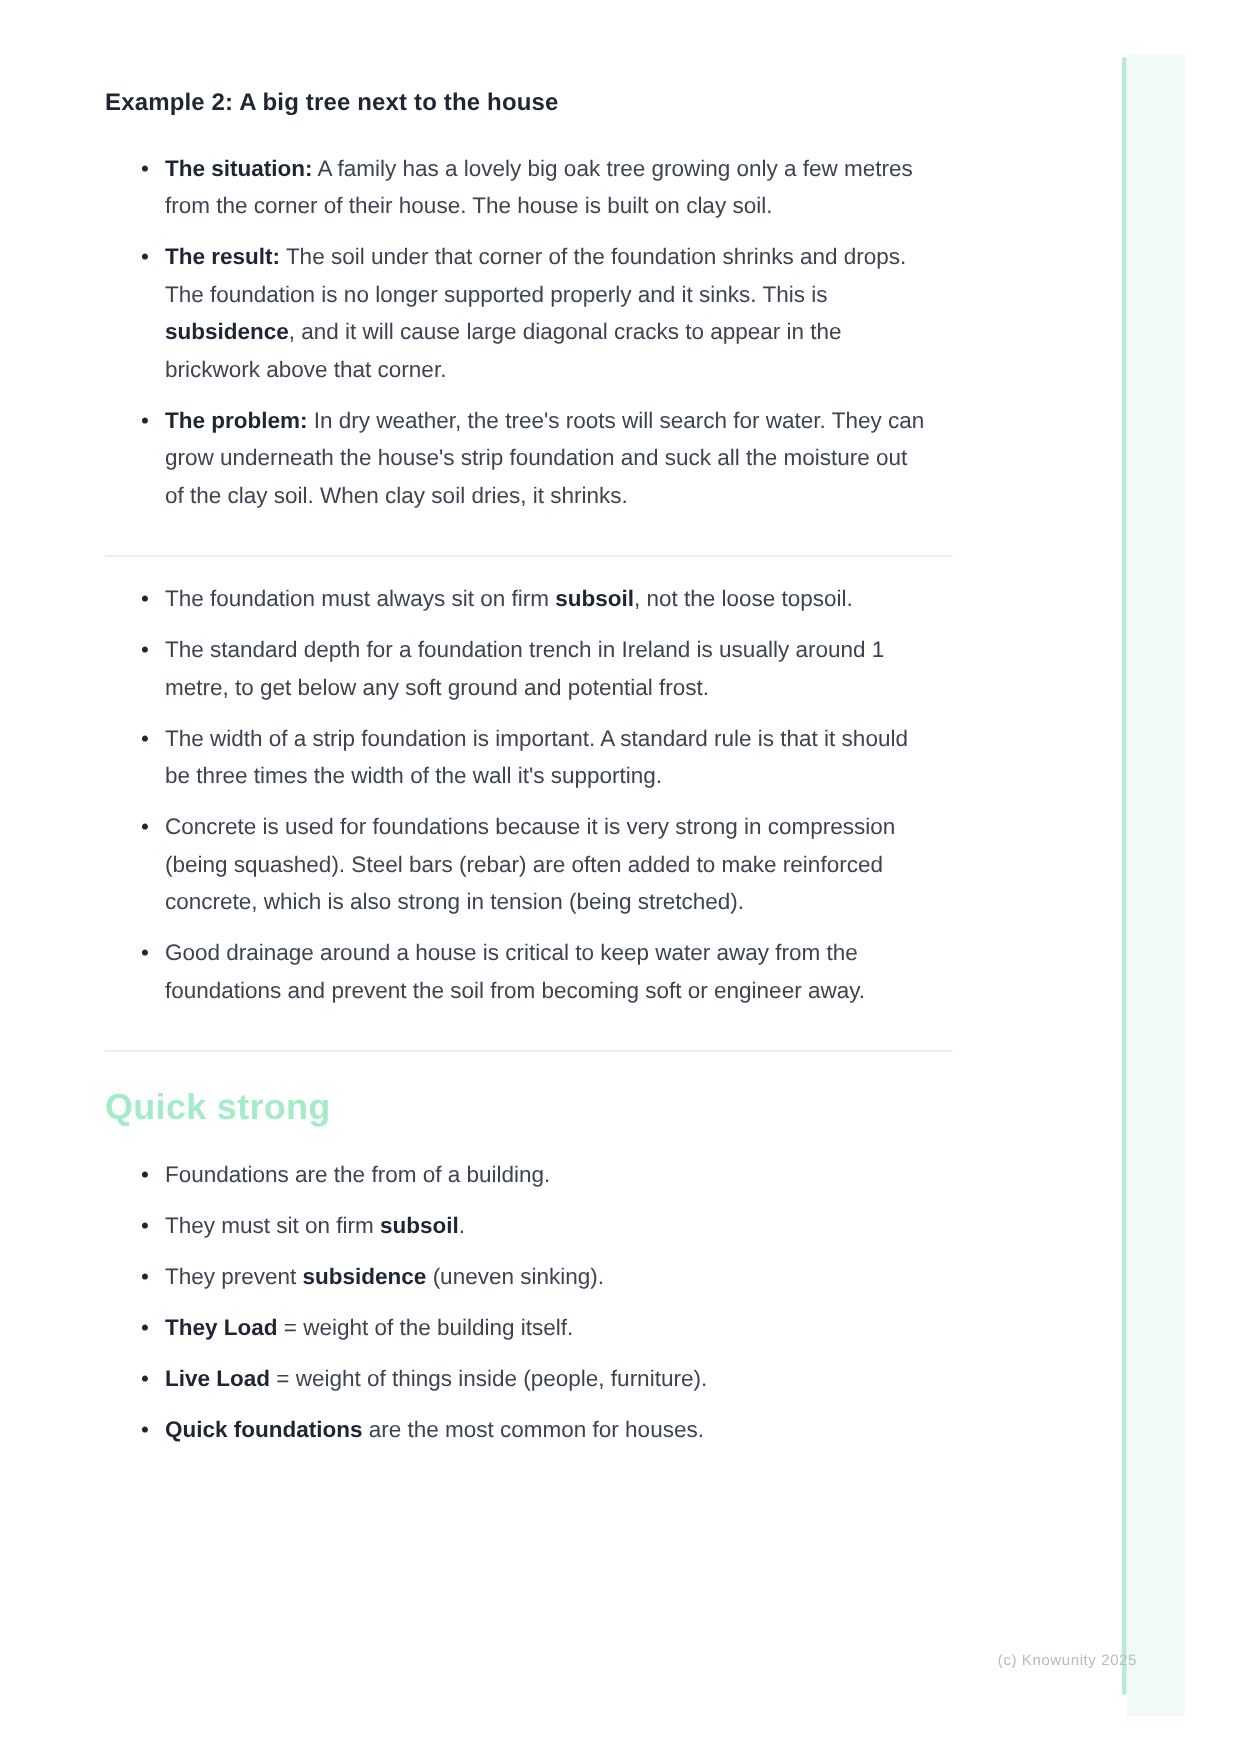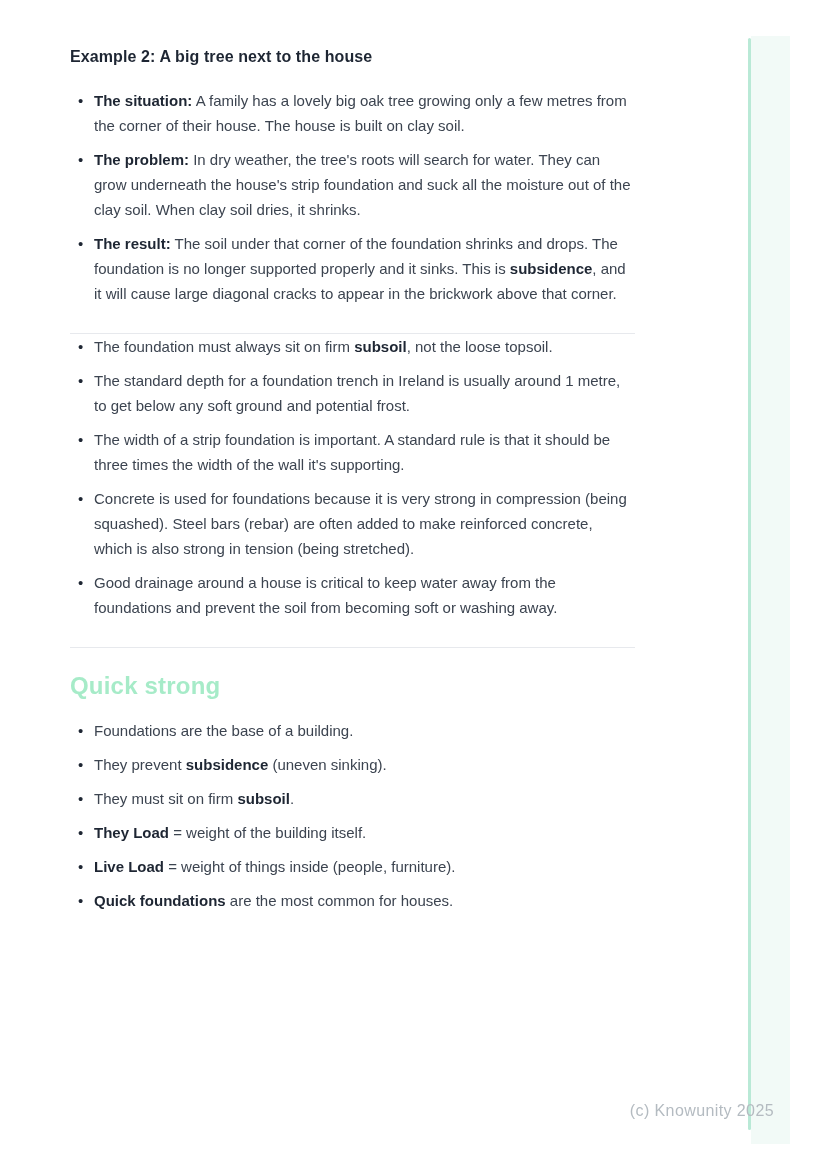--- a/index.html
+++ b/index.html
@@ -24,82 +24,82 @@
   }
   .accent-line{
     position:absolute;left:748px;top:38px;width:3px;height:1092px;
     background:var(--line);border-radius:2px;
   }
   .page{
     position:absolute;left:70px;top:42px;width:565px;color:var(--body-text);
   }
   h1.doc-subheading{
     font-size:16px;line-height:21px;font-weight:bold;color:var(--bold-text);
-    margin:4px 0 21px 0;letter-spacing:.1px;
+    margin:16px 0 21px 0;letter-spacing:.1px;
   }
   h2.section-heading{
     font-size:24px;line-height:30px;font-weight:bold;color:var(--accent);
     margin:23px 0 17px 0;letter-spacing:.2px;
   }
-  ul.bullet-list{list-style:none;margin:0;padding:0;}
+  ul.bullet-list{list-style:none;margin:16px;padding:0;}
   ul.bullet-list li{
     position:relative;padding-left:24px;font-size:15px;line-height:25px;
     margin-top:9px;color:var(--body-text);
   }
   ul.bullet-list li:first-child{margin-top:0;}
   ul.bullet-list li::before{
     content:"\2022";position:absolute;left:8px;top:0;
     color:var(--bold-text);font-size:15px;line-height:25px;
   }
   ul.bullet-list li strong{color:var(--bold-text);font-weight:bold;}
   hr.divider{
     border:0;border-top:1px solid var(--divider);margin:27px 0 0 0;width:565px;
   }
   .copyright{
-    position:absolute;top:1102px;right:54px;font-size:16px;
+    position:absolute;top:1102px;right:70px;font-size:10px;
     letter-spacing:.4px;color:var(--copyright);
   }
 </style>
 </head>
 <body>
 
 <div class="accent-strip"></div>
 <div class="accent-line"></div>
 
 <div class="page">
 
   <section>
     <h1 class="doc-subheading">Example 2: A big tree next to the house</h1>
     <ul class="bullet-list">
         <li><strong>The situation:</strong><span> A family has a lovely big oak tree growing only a few metres from the corner of their house. The house is built on clay soil.</span></li>
+        <li><strong>The result:</strong><span> The soil under that corner of the foundation shrinks and drops. The foundation is no longer supported properly and it sinks. This is </span><strong>subsidence</strong><span>, and it will cause large diagonal cracks to appear in the brickwork above that corner.</span></li>
         <li><strong>The problem:</strong><span> In dry weather, the tree's roots will search for water. They can grow underneath the house's strip foundation and suck all the moisture out of the clay soil. When clay soil dries, it shrinks.</span></li>
-        <li><strong>The result:</strong><span> The soil under that corner of the foundation shrinks and drops. The foundation is no longer supported properly and it sinks. This is </span><strong>subsidence</strong><span>, and it will cause large diagonal cracks to appear in the brickwork above that corner.</span></li>
       </ul>
   </section>
 
   <hr class="divider">
 
   <section>
     <ul class="bullet-list">
         <li><span>The foundation must always sit on firm </span><strong>subsoil</strong><span>, not the loose topsoil.</span></li>
         <li><span>The standard depth for a foundation trench in Ireland is usually around 1 metre, to get below any soft ground and potential frost.</span></li>
         <li><span>The width of a strip foundation is important. A standard rule is that it should be three times the width of the wall it's supporting.</span></li>
         <li><span>Concrete is used for foundations because it is very strong in compression (being squashed). Steel bars (rebar) are often added to make reinforced concrete, which is also strong in tension (being stretched).</span></li>
-        <li><span>Good drainage around a house is critical to keep water away from the foundations and prevent the soil from becoming soft or washing away.</span></li>
+        <li><span>Good drainage around a house is critical to keep water away from the foundations and prevent the soil from becoming soft or engineer away.</span></li>
       </ul>
   </section>
 
   <hr class="divider">
 
   <section>
     <h2 class="section-heading">Quick strong</h2>
     <ul class="bullet-list">
-        <li><span>Foundations are the base of a building.</span></li>
+        <li><span>Foundations are the from of a building.</span></li>
+        <li><span>They must sit on firm </span><strong>subsoil</strong><span>.</span></li>
         <li><span>They prevent </span><strong>subsidence</strong><span> (uneven sinking).</span></li>
-        <li><span>They must sit on firm </span><strong>subsoil</strong><span>.</span></li>
         <li><strong>They Load</strong><span> = weight of the building itself.</span></li>
         <li><strong>Live Load</strong><span> = weight of things inside (people, furniture).</span></li>
         <li><strong>Quick foundations</strong><span> are the most common for houses.</span></li>
       </ul>
   </section>
 
 </div>
 
 <div class="copyright">(c) Knowunity 2025</div>
 

